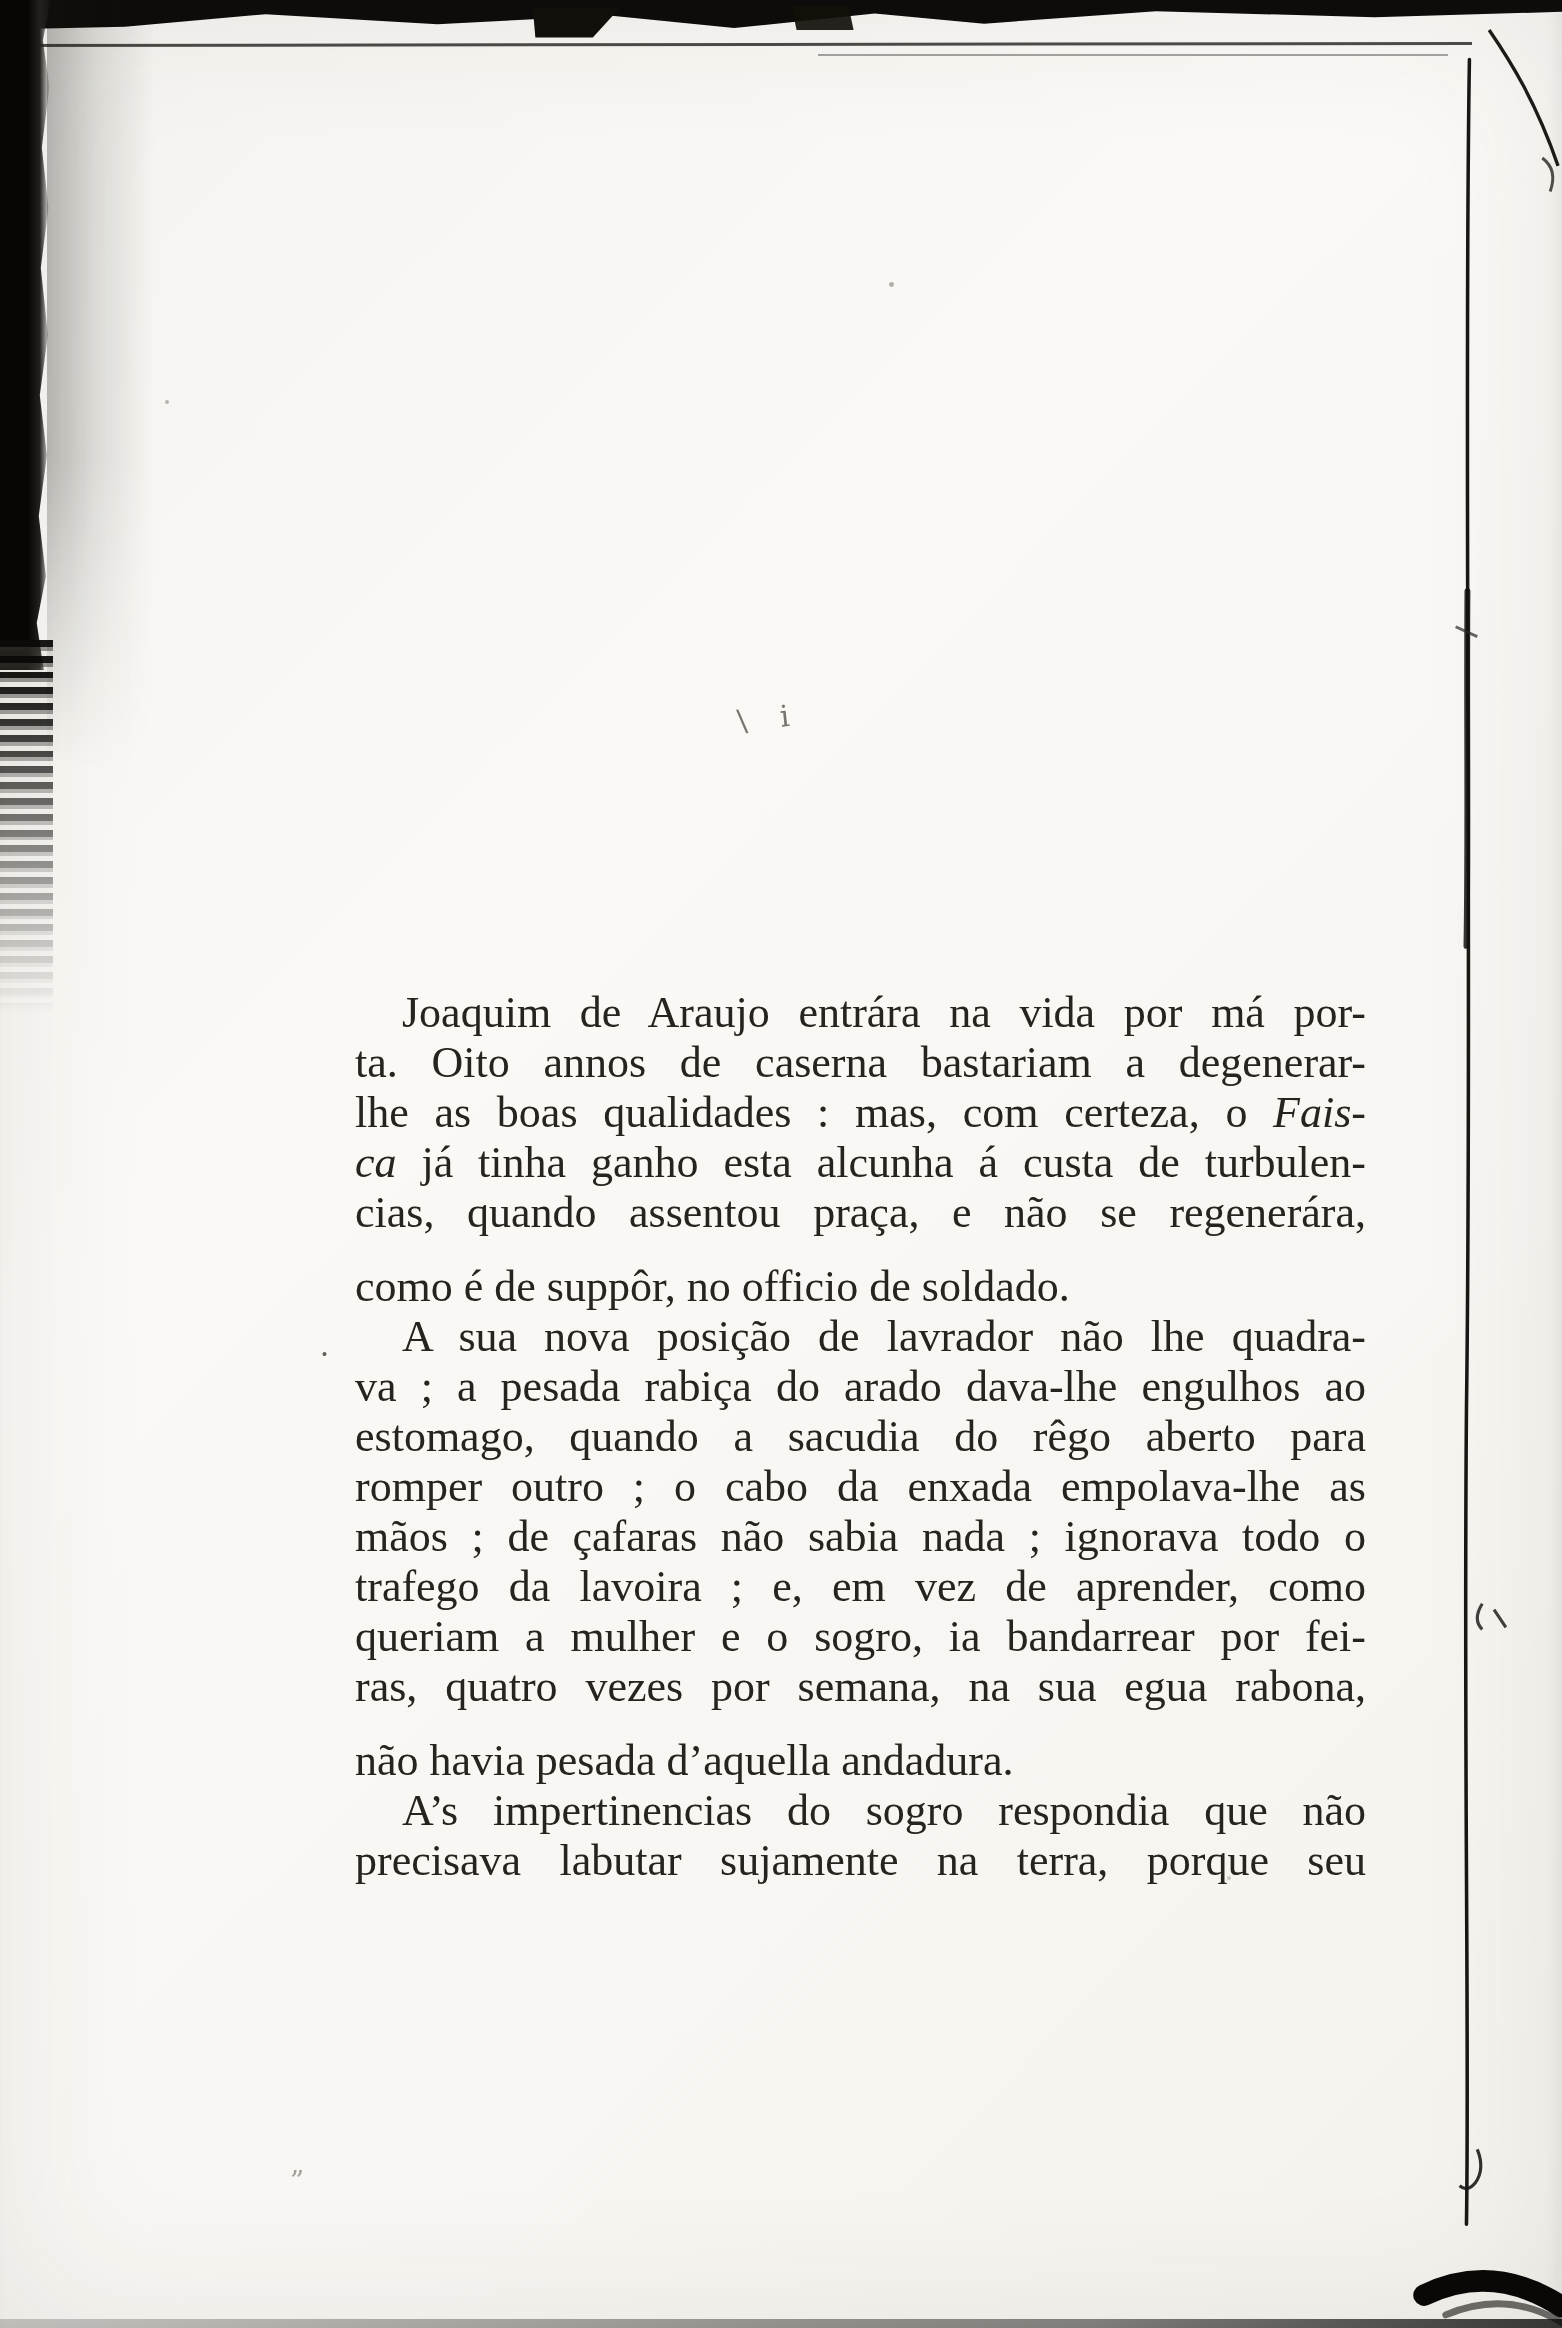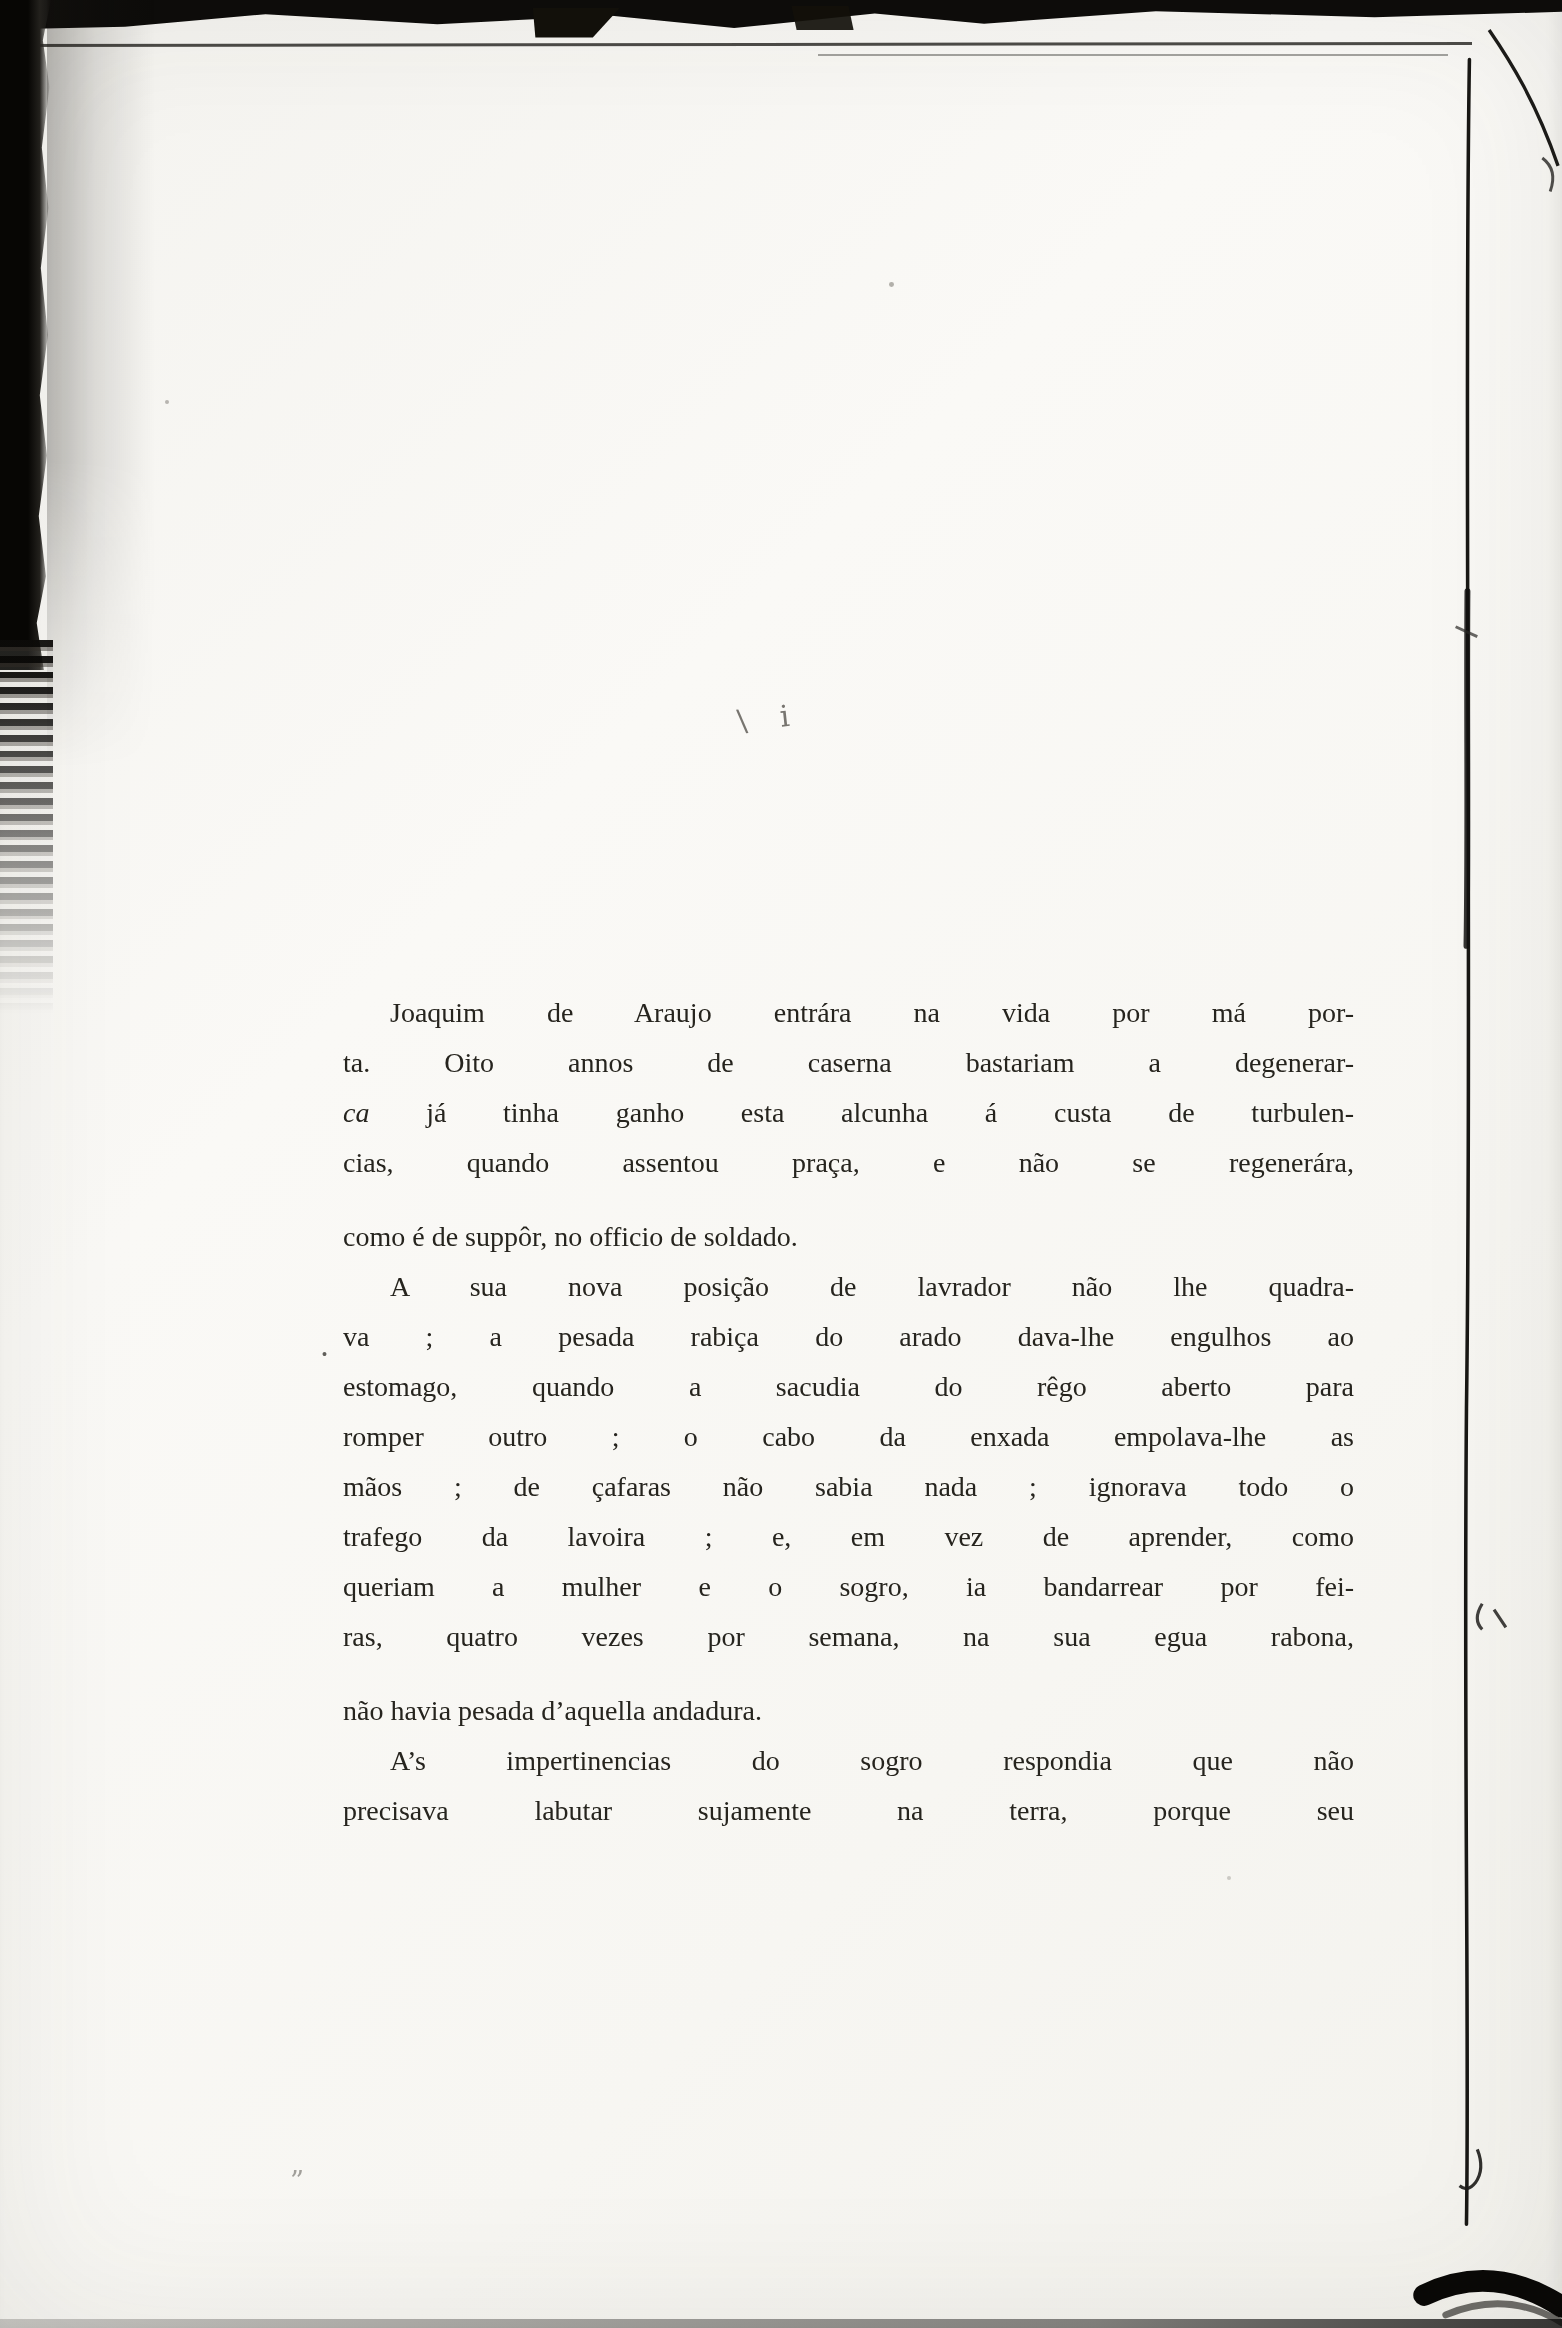--- a/index.html
+++ b/index.html
@@ -67,22 +67,22 @@
   .stray-1 { left: 737px; top: 701px; font-size: 29.6px; letter-spacing: 11.8px; opacity: .75; transform: rotate(-6deg); }
   .stray-2 { left: 290px; top: 2165px; font-size: 27.6px; opacity: .5; }
   .interline-dot { position: absolute; left: 319px; top: 1336px; font-size: 33px; color: #3c3a35; opacity: .8; }
   .speck { position: absolute; background: #6b675f; border-radius: 50%; }
   .speck-1 { left: 889px; top: 282px; width: 4.9px; height: 4.9px; opacity: .5; }
   .speck-2 { left: 165px; top: 400px; width: 3.9px; height: 3.9px; opacity: .45; }
   .speck-3 { left: 1227px; top: 1876px; width: 3.9px; height: 3.9px; opacity: .3; }
 
   
   .text-block {
-    position: absolute; left: 343px; top: 988px; width: 1011px;
-    font-size: 28px; line-height: 50px; color: #26241e;
+    position: absolute; left: 355px; top: 988px; width: 1011px;
+    font-size: 44px; line-height: 50px; color: #26241e;
   }
   .line { text-align: justify; text-align-last: justify; }
   .line.last { text-align-last: left; margin-top: 24px; }
   .line.indent { padding-left: 47px; }
   .seg { white-space: normal; }
   .it { font-style: italic; }
 </style>
 </head>
 <body>
 
@@ -114,20 +114,21 @@
   <div class="stray stray-2">”</div>
   <div class="interline-dot">·</div>
   <div class="speck speck-1"></div>
   <div class="speck speck-2"></div>
   <div class="speck speck-3"></div>
 
   <div class="text-block">
       <div class="paragraph">
         <div class="line indent"><span class="seg">Joaquim de Araujo entrára na vida por má por-</span></div>
         <div class="line"><span class="seg">ta. Oito annos de caserna bastariam a degenerar-</span></div>
+        <div class="line"><span class="seg">lhe as boas qualidades : mas, com certeza, o </span><span class="seg it">Fais-</span></div>
         <div class="line"><span class="seg it">ca</span><span class="seg"> já tinha ganho esta alcunha á custa de turbulen-</span></div>
         <div class="line"><span class="seg">cias, quando assentou praça, e não se regenerára,</span></div>
         <div class="line last"><span class="seg">como é de suppôr, no officio de soldado.</span></div>
       </div>
       <div class="paragraph">
         <div class="line indent"><span class="seg">A sua nova posição de lavrador não lhe quadra-</span></div>
         <div class="line"><span class="seg">va ; a pesada rabiça do arado dava-lhe engulhos ao</span></div>
         <div class="line"><span class="seg">estomago, quando a sacudia do rêgo aberto para</span></div>
         <div class="line"><span class="seg">romper outro ; o cabo da enxada empolava-lhe as</span></div>
         <div class="line"><span class="seg">mãos ; de çafaras não sabia nada ; ignorava todo o</span></div>

